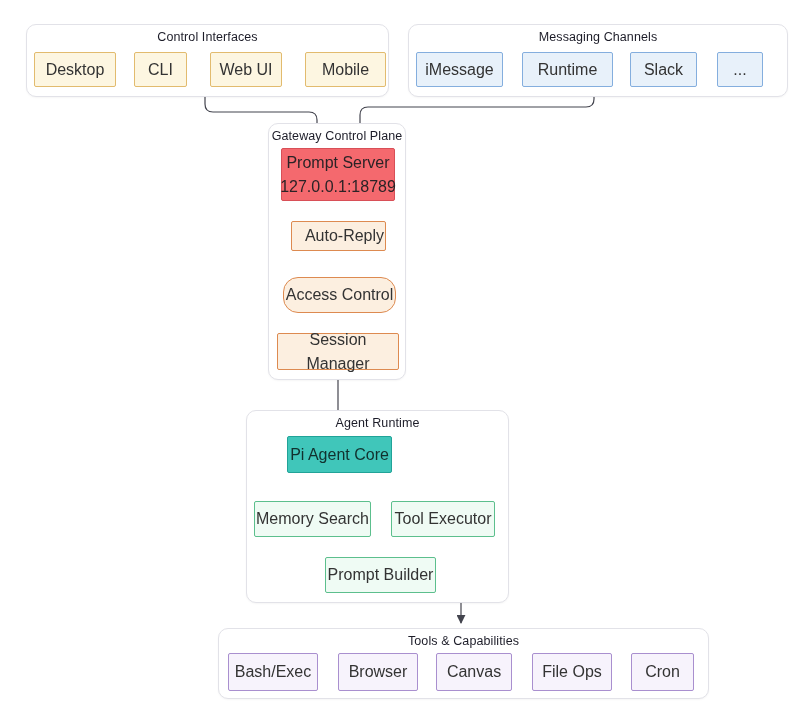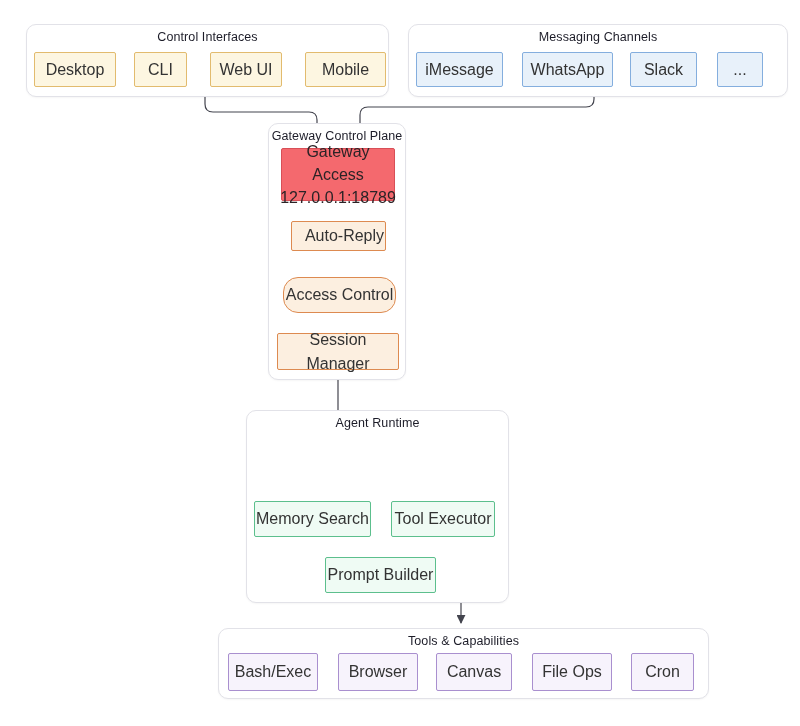--- a/index.html
+++ b/index.html
@@ -94,38 +94,39 @@
   </div>
   <div class="node n-yellow" id="n-desktop">Desktop</div>
   <div class="node n-yellow" id="n-cli">CLI</div>
   <div class="node n-yellow" id="n-webui">Web UI</div>
   <div class="node n-yellow" id="n-mobile">Mobile</div>
 
   <div class="container" id="c-messaging">
     <div class="g-title">Messaging Channels</div>
   </div>
   <div class="node n-blue" id="n-imessage">iMessage</div>
-  <div class="node n-blue" id="n-whatsapp">WhatsApp</div>
+  <div class="node n-blue" id="n-whatsapp">Runtime</div>
   <div class="node n-blue" id="n-slack">Slack</div>
   <div class="node n-blue" id="n-more">...</div>
 
   <div class="container" id="c-gateway">
     <div class="g-title">Gateway Control Plane</div>
   </div>
   <div class="node n-red" id="n-gateway-server">
-    <span>Gateway Access</span>
+    <span>Prompt Server</span>
     <span>127.0.0.1:18789</span>
   </div>
   <div class="node n-orange" id="n-auto-reply">Auto-Reply</div>
   <div class="node n-orange" id="n-access-control">Access Control</div>
   <div class="node n-orange" id="n-session-manager">Session Manager</div>
 
   <div class="container" id="c-agent">
     <div class="g-title">Agent Runtime</div>
   </div>
+  <div class="node n-teal" id="n-pi-core">Pi Agent Core</div>
   <div class="node n-mint" id="n-memory-search">Memory Search</div>
   <div class="node n-mint" id="n-tool-executor">Tool Executor</div>
   <div class="node n-mint" id="n-prompt-builder">Prompt Builder</div>
 
   <div class="container" id="c-tools">
     <div class="g-title">Tools &amp; Capabilities</div>
   </div>
   <div class="node n-purple" id="n-bash">Bash/Exec</div>
   <div class="node n-purple" id="n-browser">Browser</div>
   <div class="node n-purple" id="n-canvas">Canvas</div>

